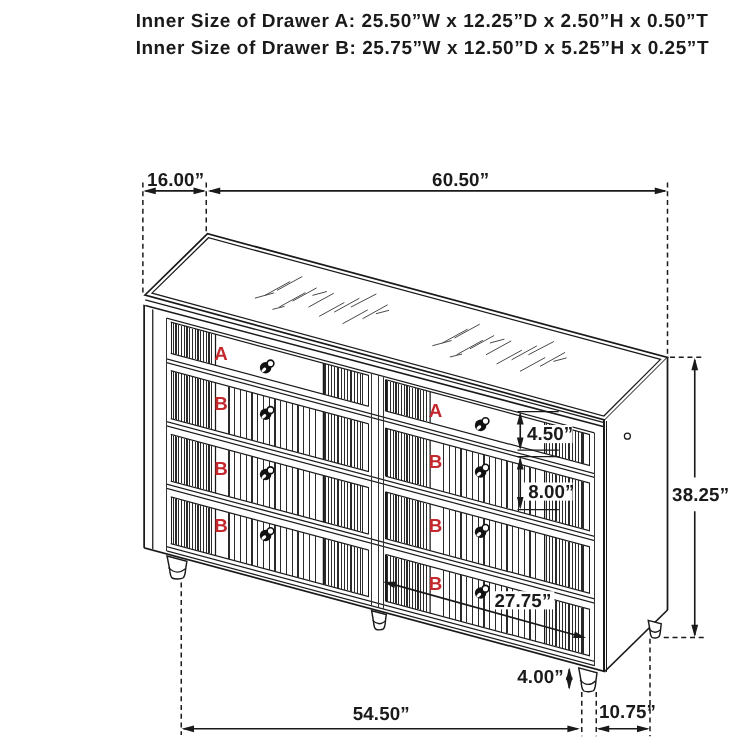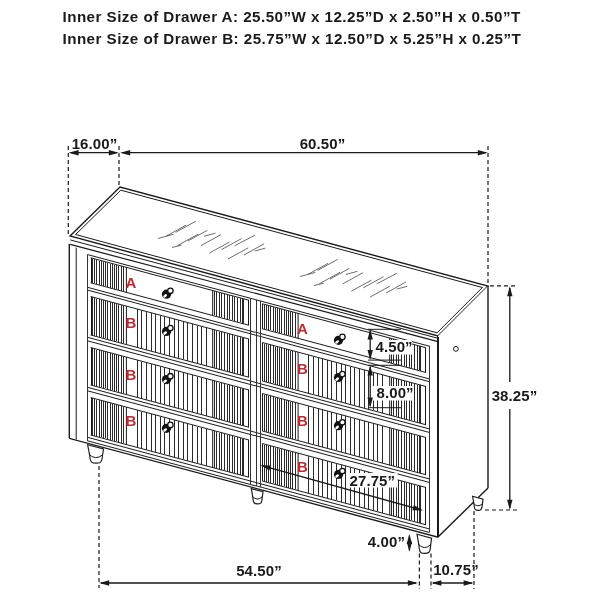--- a/index.html
+++ b/index.html
@@ -1,16 +1,16 @@
 <!DOCTYPE html>
 <html><head>
 <meta charset="utf-8">
 <style>
   html, body { margin: 0; padding: 0; background: #ffffff; }
-  #canvas { position: relative; width: 544px; height: 600px; }
+  #canvas { position: relative; width: 544px; height: 600px; padding-left: 46px; }
   svg { font-family: "Liberation Sans", sans-serif; }
 </style>
 </head>
 <body>
 <div id="canvas">
 <svg width="600" height="600" viewBox="0 0 600 600">
 
 <rect x="0" y="0" width="600" height="600" fill="#ffffff"></rect>
 
 <text x="62.5" y="21.5" font-size="15.2" text-anchor="start" fill="#1a1a1a" font-weight="bold" letter-spacing="0.45">Inner Size of Drawer A: 25.50”W x 12.25”D x 2.50”H x 0.50”T</text>

